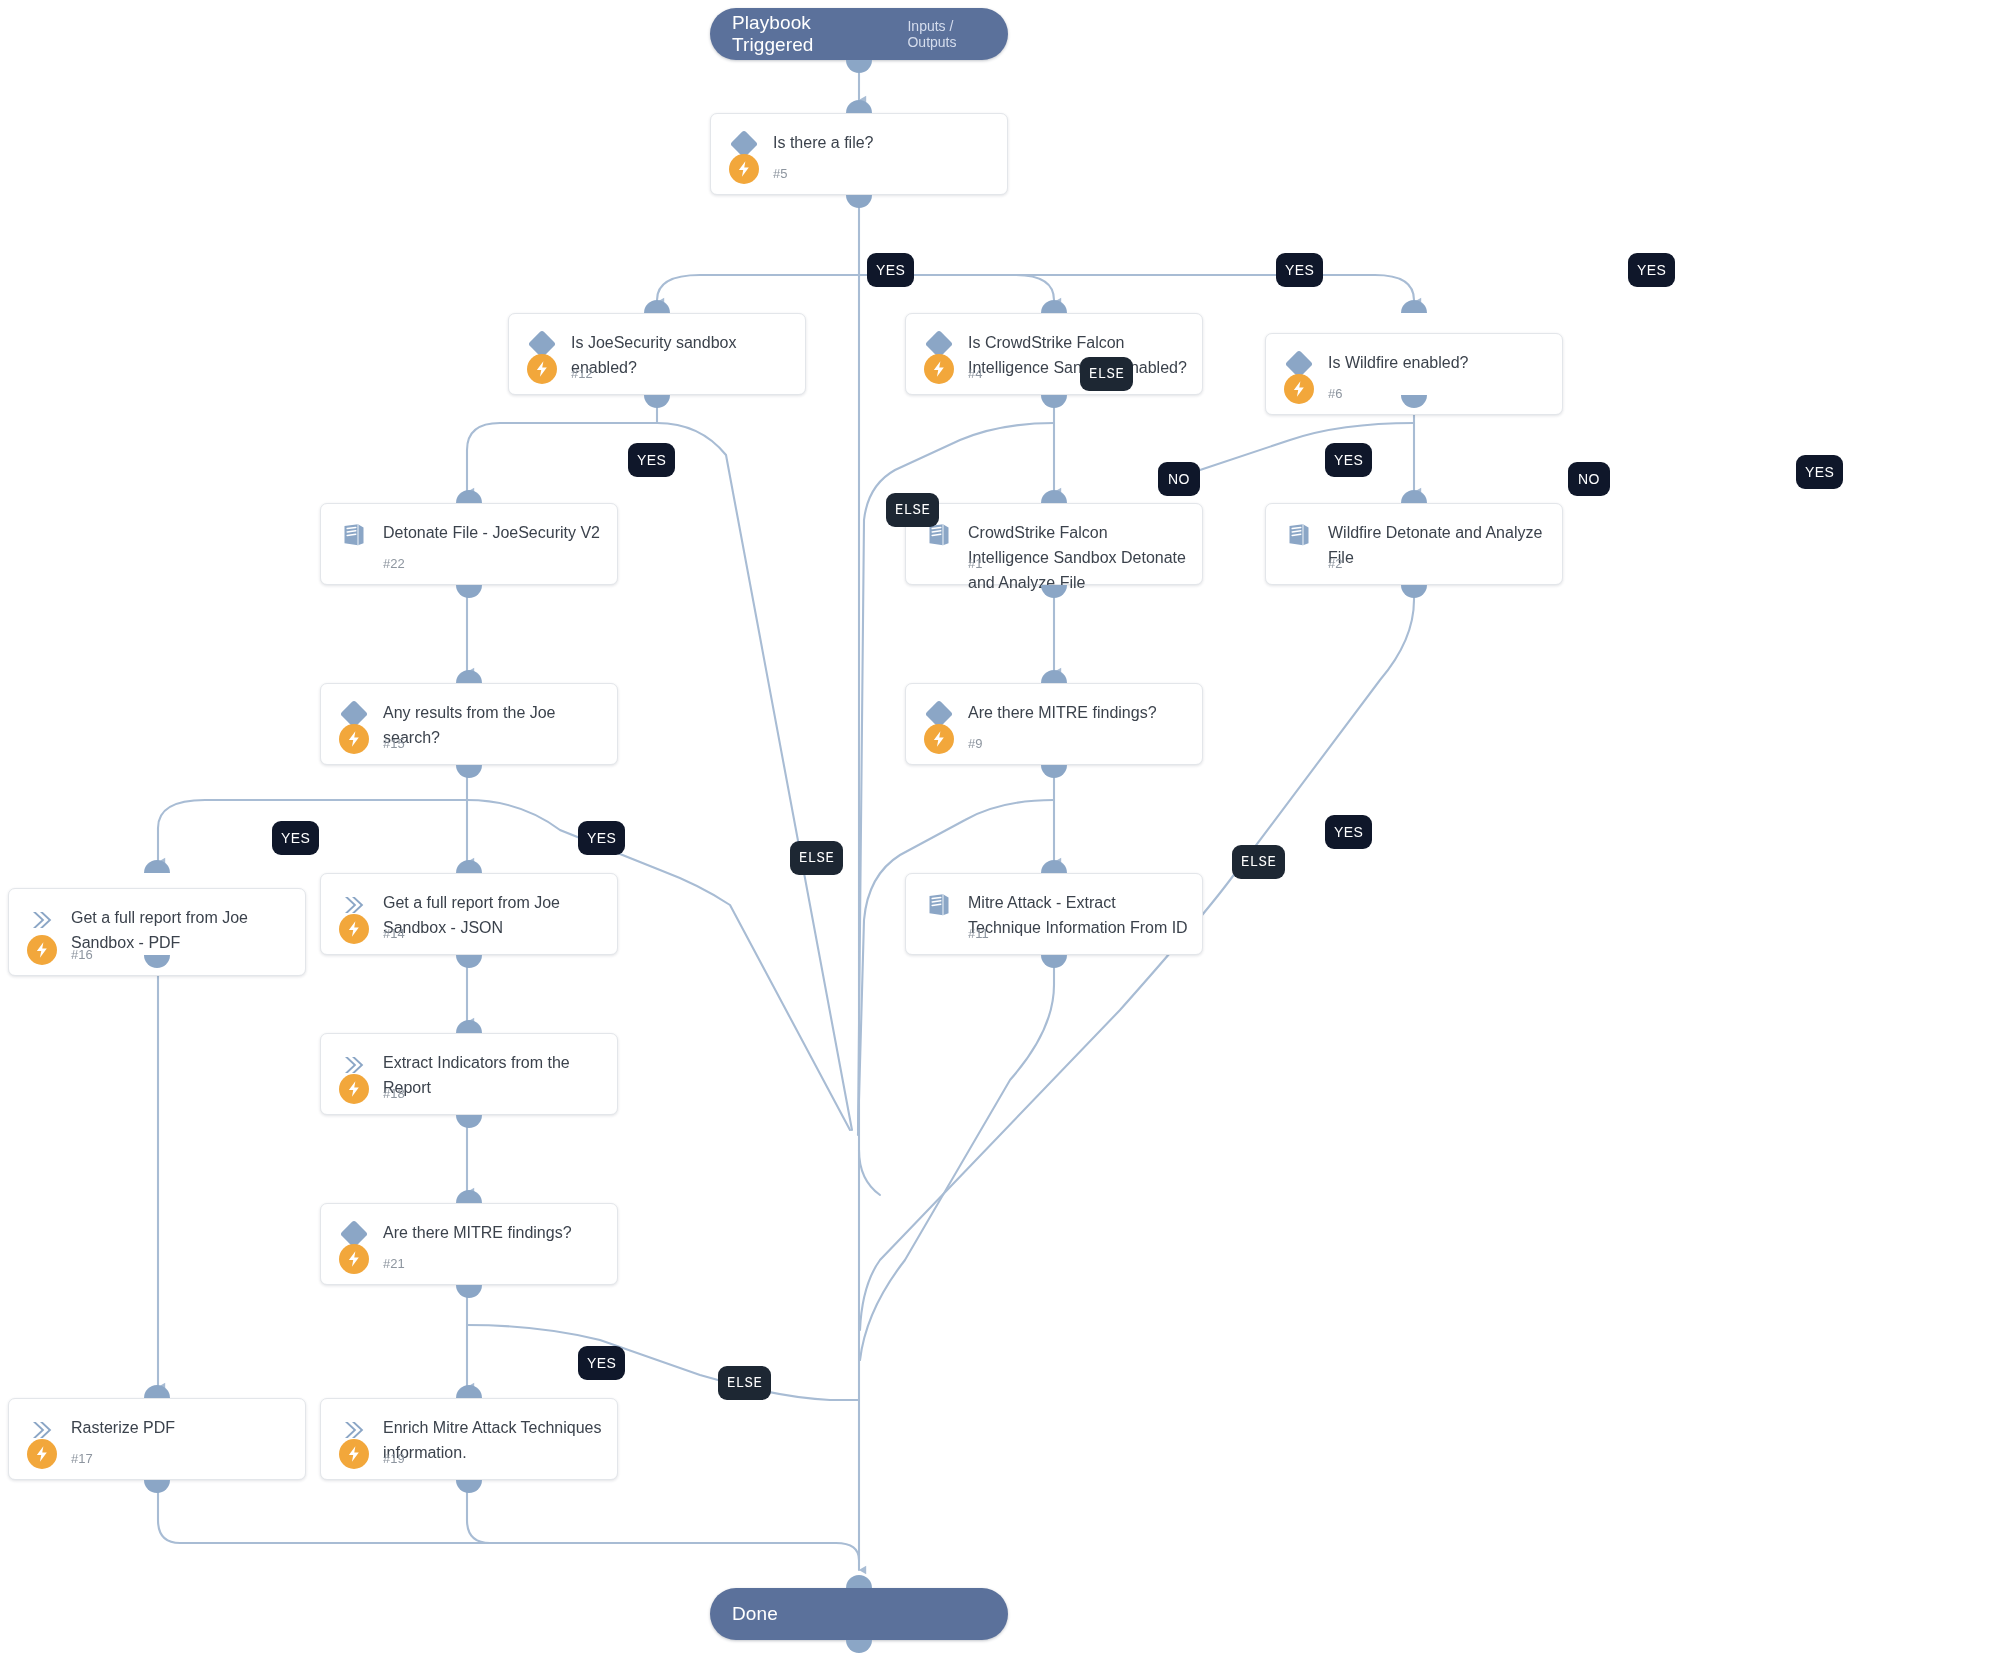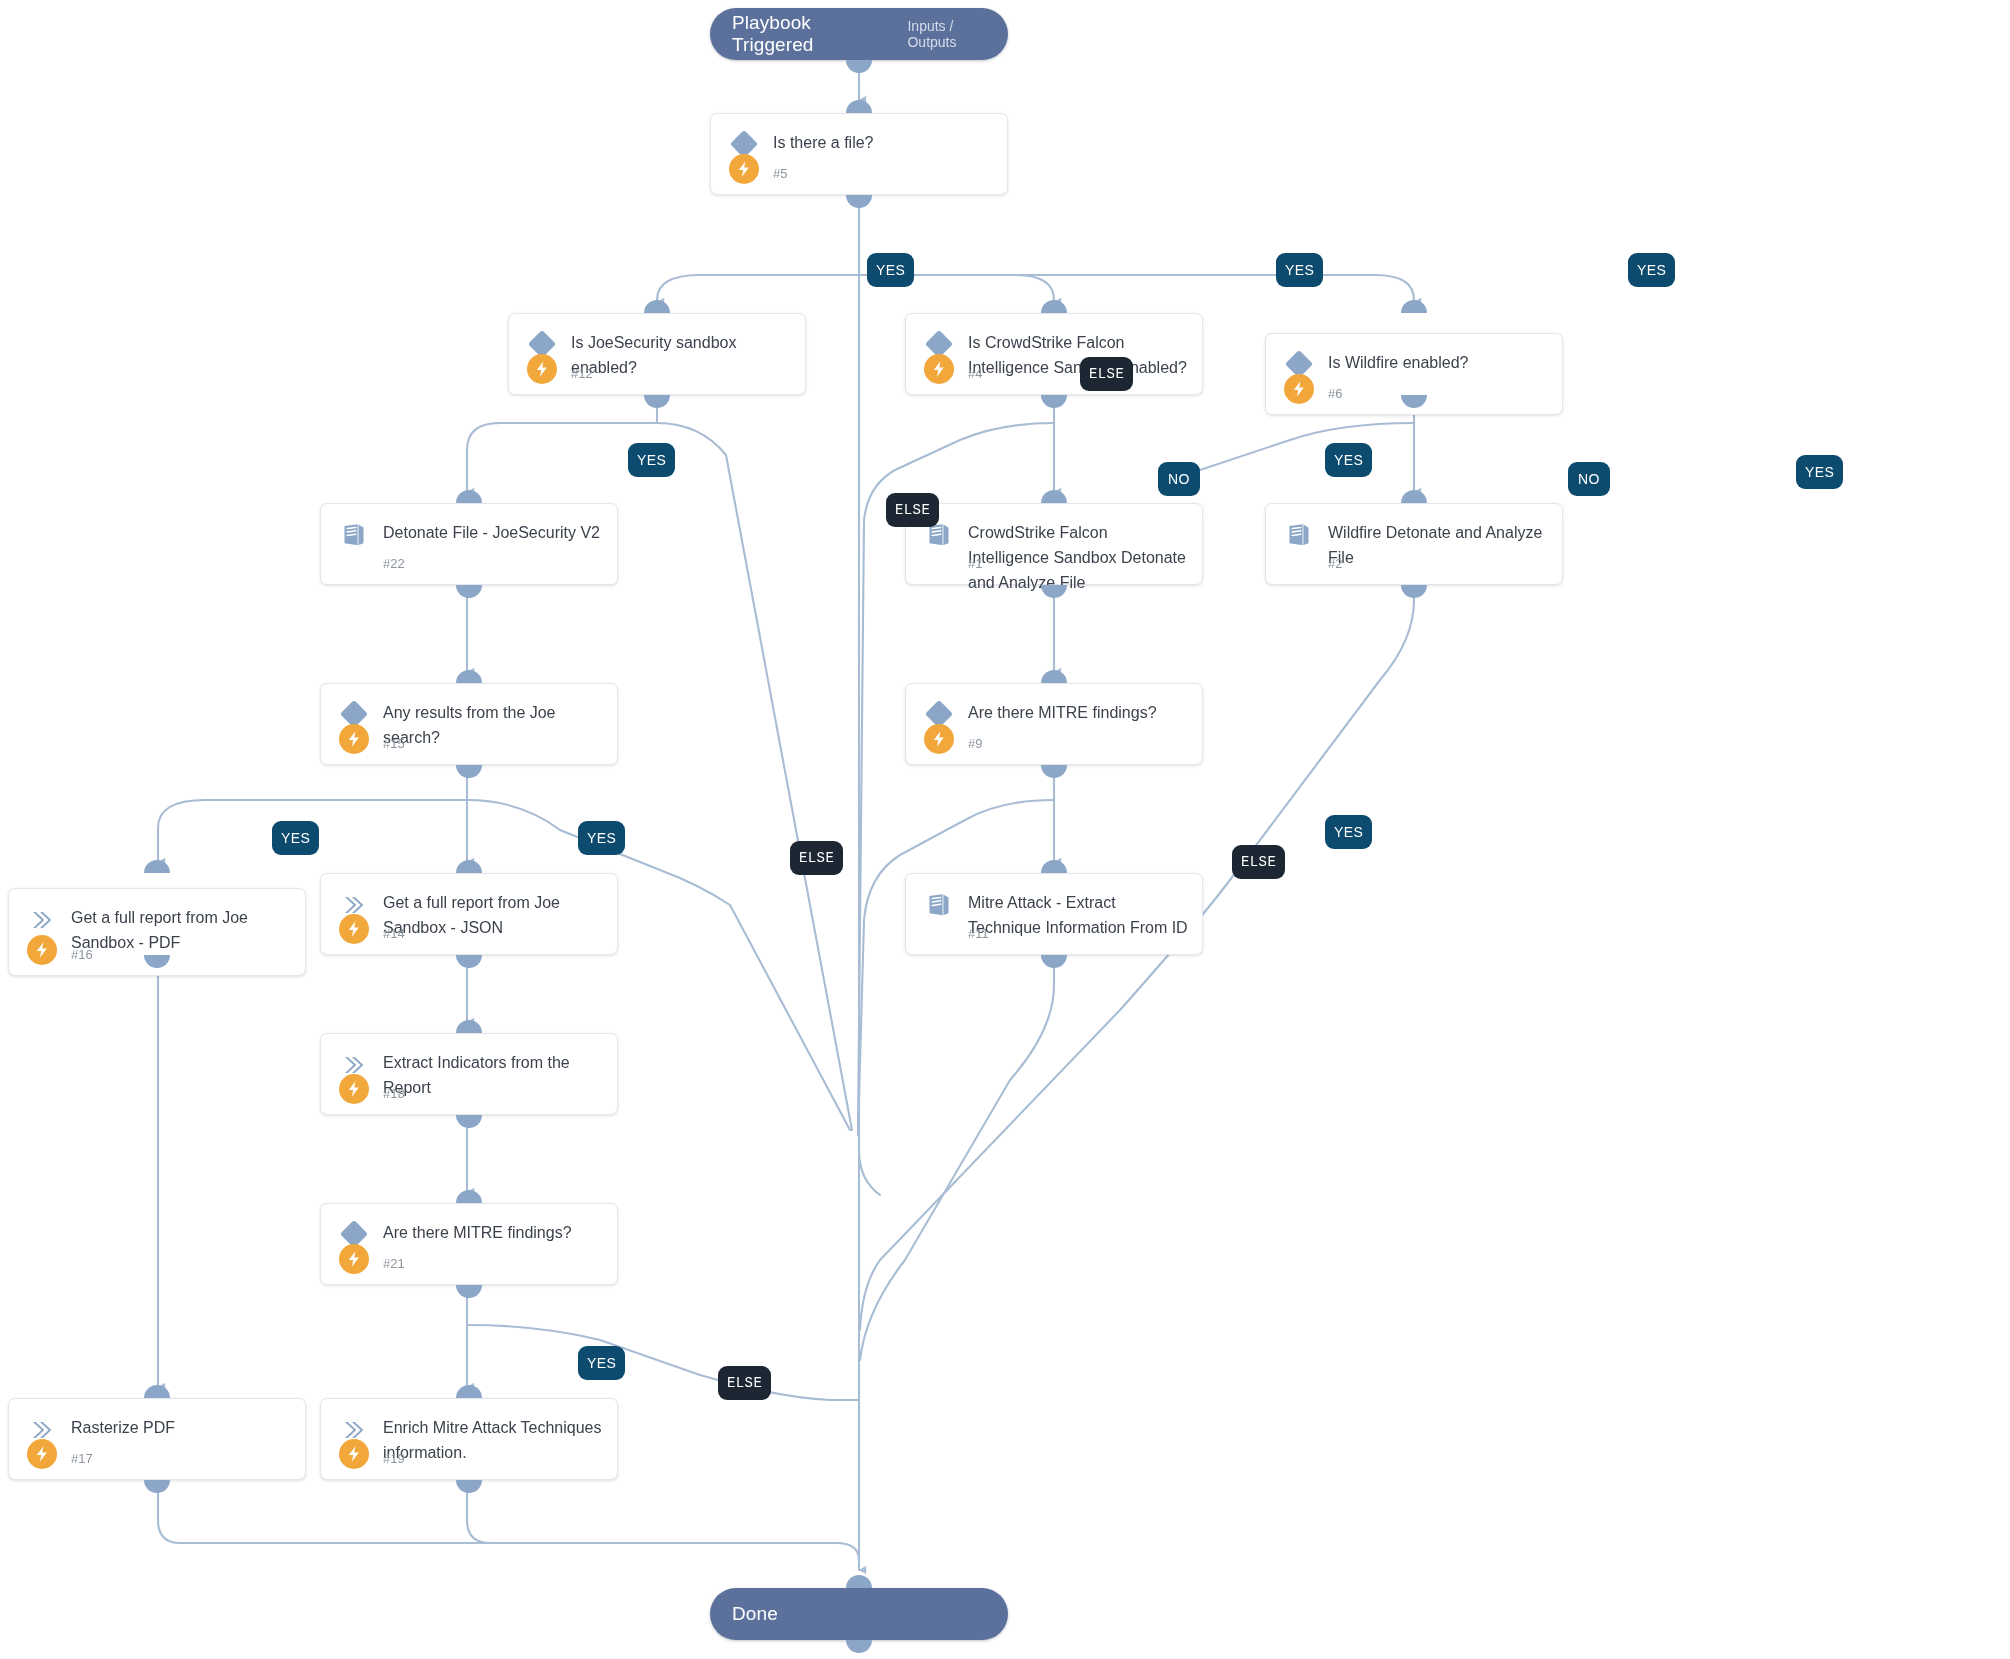--- a/index.html
+++ b/index.html
@@ -50,21 +50,21 @@
   .dock{position:absolute;width:26px;height:13px;background:#8ba6c6;z-index:7;}
   .dock.out{border-radius:0 0 13px 13px;}
   .dock.in{border-radius:13px 13px 0 0;}
 
   
   .lbl{
     position:absolute;height:34px;min-width:42px;border-radius:9px;
     display:flex;align-items:center;justify-content:center;
     font-size:14px;letter-spacing:.4px;padding:0 9px;box-sizing:border-box;z-index:9;
   }
-  .lbl.yes,.lbl.no{background:#0c4a6e;color:#ffffff;}
+  .lbl.yes,.lbl.no{background:#0f172a;color:#ffffff;}
   .lbl.else{background:#1d2733;color:#ffffff;font-family:Liberation Mono, monospace;}
 </style>
 </head>
 <body>
 
 <div id="canvas">
 
   <svg id="wires" viewBox="0 0 2010 1659" xmlns="http://www.w3.org/2000/svg">
     <defs>
       <marker id="ah" markerWidth="11" markerHeight="11" refX="5.5" refY="8.6" orient="auto" markerUnits="userSpaceOnUse">

